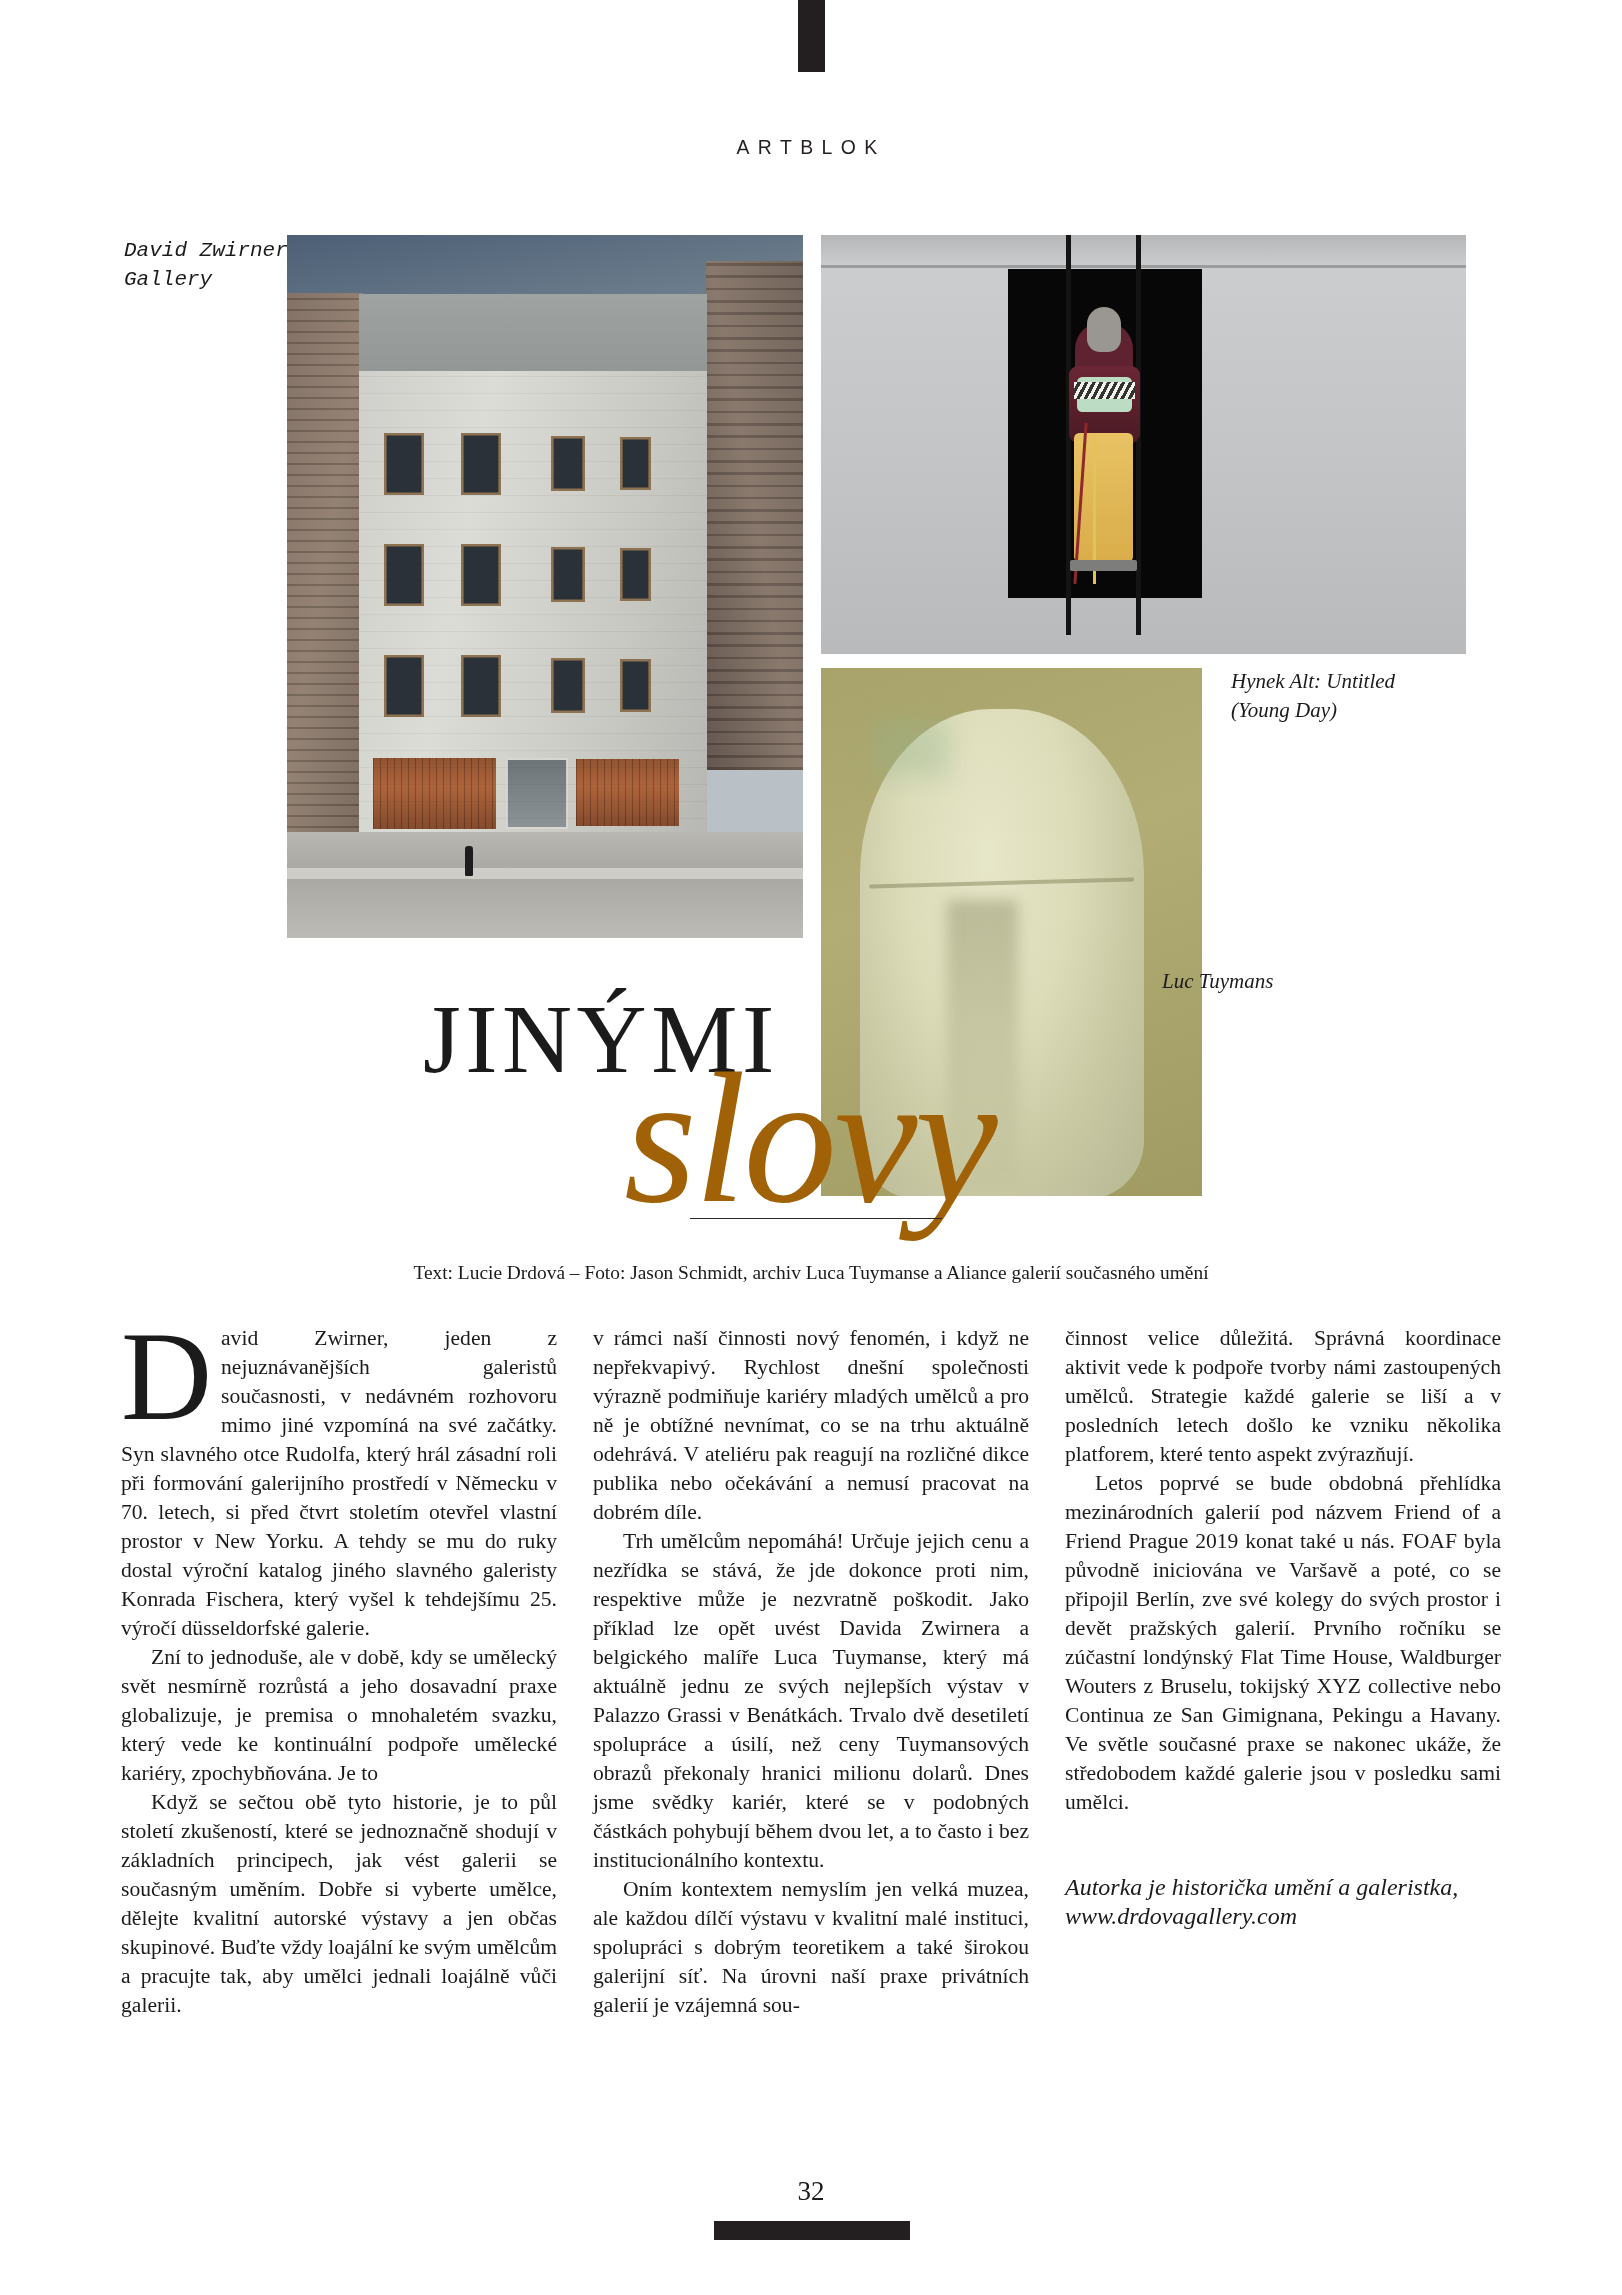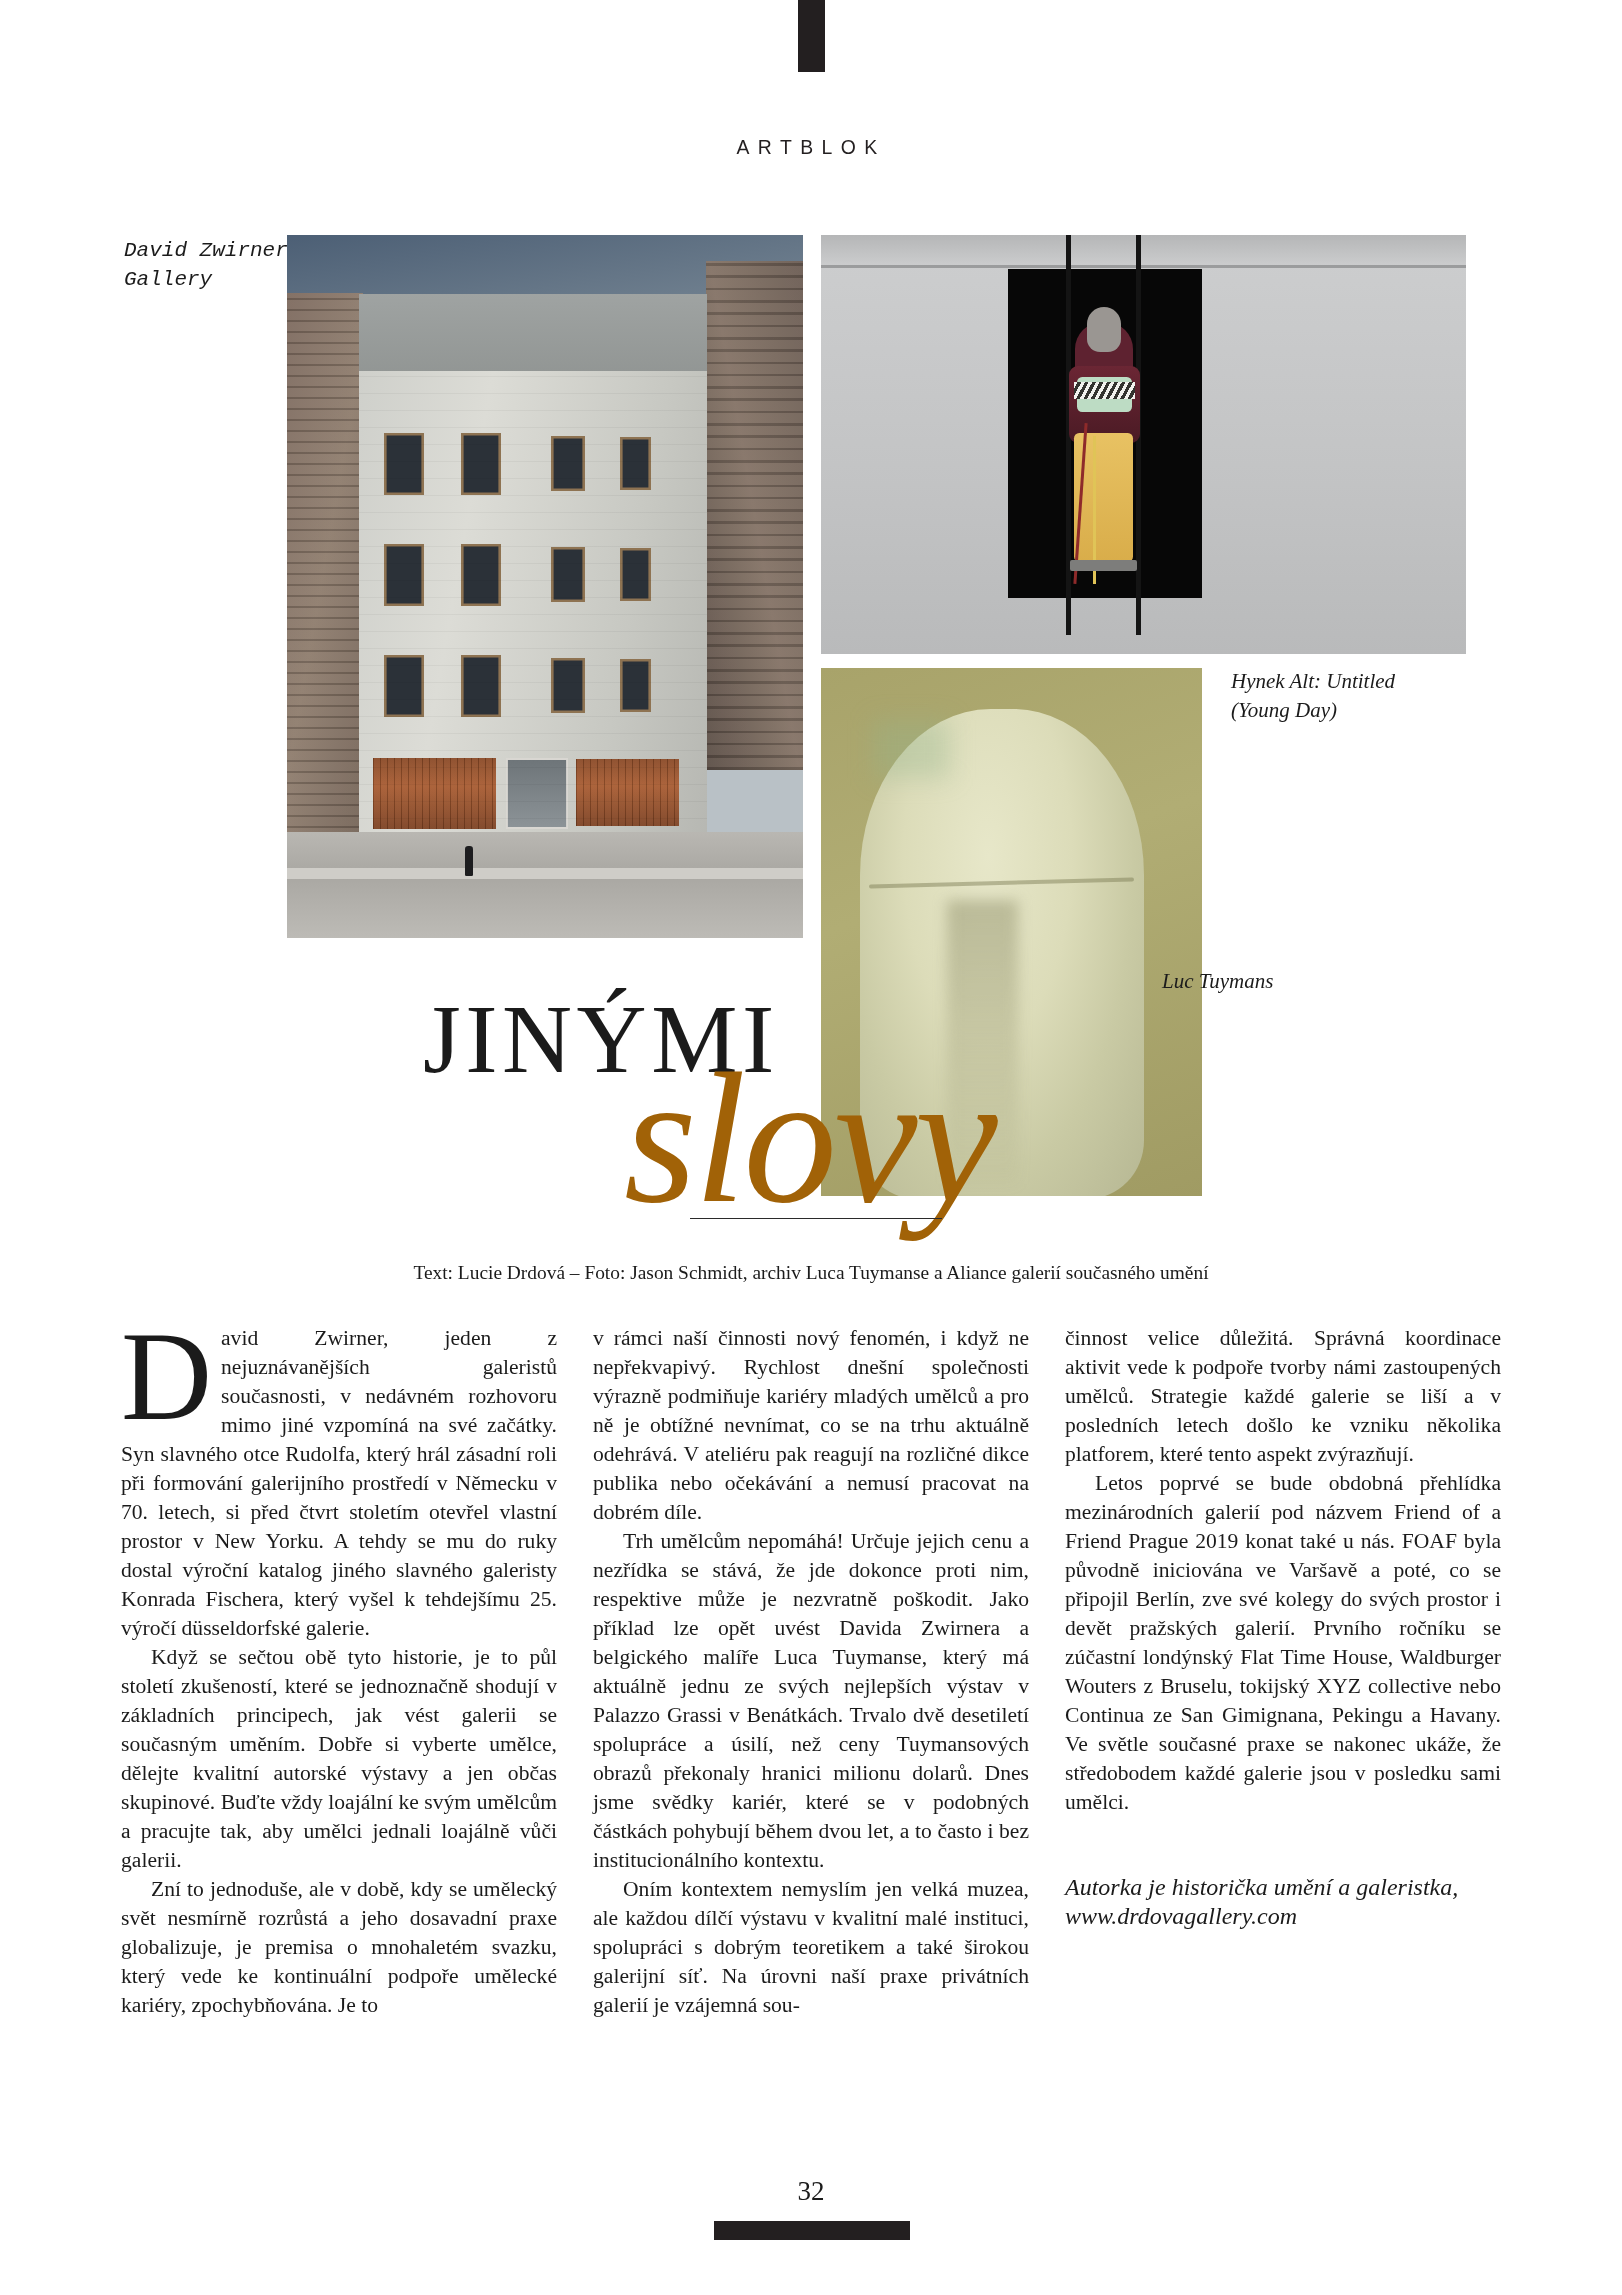--- a/index.html
+++ b/index.html
@@ -266,22 +266,22 @@
   <div class="t-slovy">slovy</div>
   <div class="t-rule"></div>
 </div>
 
 <div class="byline">Text: Lucie Drdová – Foto: Jason Schmidt, archiv Luca Tuymanse a Aliance galerií současného umění</div>
 
 <div class="cols">
 
   <div class="col">
     <p class="dropcap noindent">David Zwirner, jeden z nejuznávanějších galeristů současnosti, v nedávném rozhovoru mimo jiné vzpomíná na své začátky. Syn slavného otce Rudolfa, který hrál zásadní roli při formování galerijního prostředí v Německu v 70. letech, si před čtvrt stoletím otevřel vlastní prostor v New Yorku. A tehdy se mu do ruky dostal výroční katalog jiného slavného galeristy Konrada Fischera, který vyšel k tehdejšímu 25. výročí düsseldorfské galerie.</p>
+    <p>Zní to jednoduše, ale v době, kdy se umělecký svět nesmírně rozrůstá a jeho dosavadní praxe globalizuje, je premisa o mnohaletém svazku, který vede ke kontinuální podpoře umělecké kariéry, zpochybňována. Je to</p>
     <p>Když se sečtou obě tyto historie, je to půl století zkušeností, které se jednoznačně shodují v základních principech, jak vést galerii se současným uměním. Dobře si vyberte umělce, dělejte kvalitní autorské výstavy a jen občas skupinové. Buďte vždy loajální ke svým umělcům a pracujte tak, aby umělci jednali loajálně vůči galerii.</p>
-    <p>Zní to jednoduše, ale v době, kdy se umělecký svět nesmírně rozrůstá a jeho dosavadní praxe globalizuje, je premisa o mnohaletém svazku, který vede ke kontinuální podpoře umělecké kariéry, zpochybňována. Je to</p>
   </div>
 
   <div class="col">
     <p class="noindent">v rámci naší činnosti nový fenomén, i když ne nepřekvapivý. Rychlost dnešní společnosti výrazně podmiňuje kariéry mladých umělců a pro ně je obtížné nevnímat, co se na trhu aktuálně odehrává. V ateliéru pak reagují na rozličné dikce publika nebo očekávání a nemusí pracovat na dobrém díle.</p>
     <p>Trh umělcům nepomáhá! Určuje jejich cenu a nezřídka se stává, že jde dokonce proti nim, respektive může je nezvratně poškodit. Jako příklad lze opět uvést Davida Zwirnera a belgického malíře Luca Tuymanse, který má aktuálně jednu ze svých nejlepších výstav v Palazzo Grassi v Benátkách. Trvalo dvě desetiletí spolupráce a úsilí, než ceny Tuymansových obrazů překonaly hranici milionu dolarů. Dnes jsme svědky kariér, které se v podobných částkách pohybují během dvou let, a to často i bez institucionálního kontextu.</p>
     <p>Oním kontextem nemyslím jen velká muzea, ale každou dílčí výstavu v kvalitní malé instituci, spolupráci s dobrým teoretikem a také širokou galerijní síť. Na úrovni naší praxe privátních galerií je vzájemná sou-</p>
   </div>
 
   <div class="col">
     <p class="noindent">činnost velice důležitá. Správná koordinace aktivit vede k podpoře tvorby námi zastoupených umělců. Strategie každé galerie se liší a v posledních letech došlo ke vzniku několika platforem, které tento aspekt zvýrazňují.</p>

